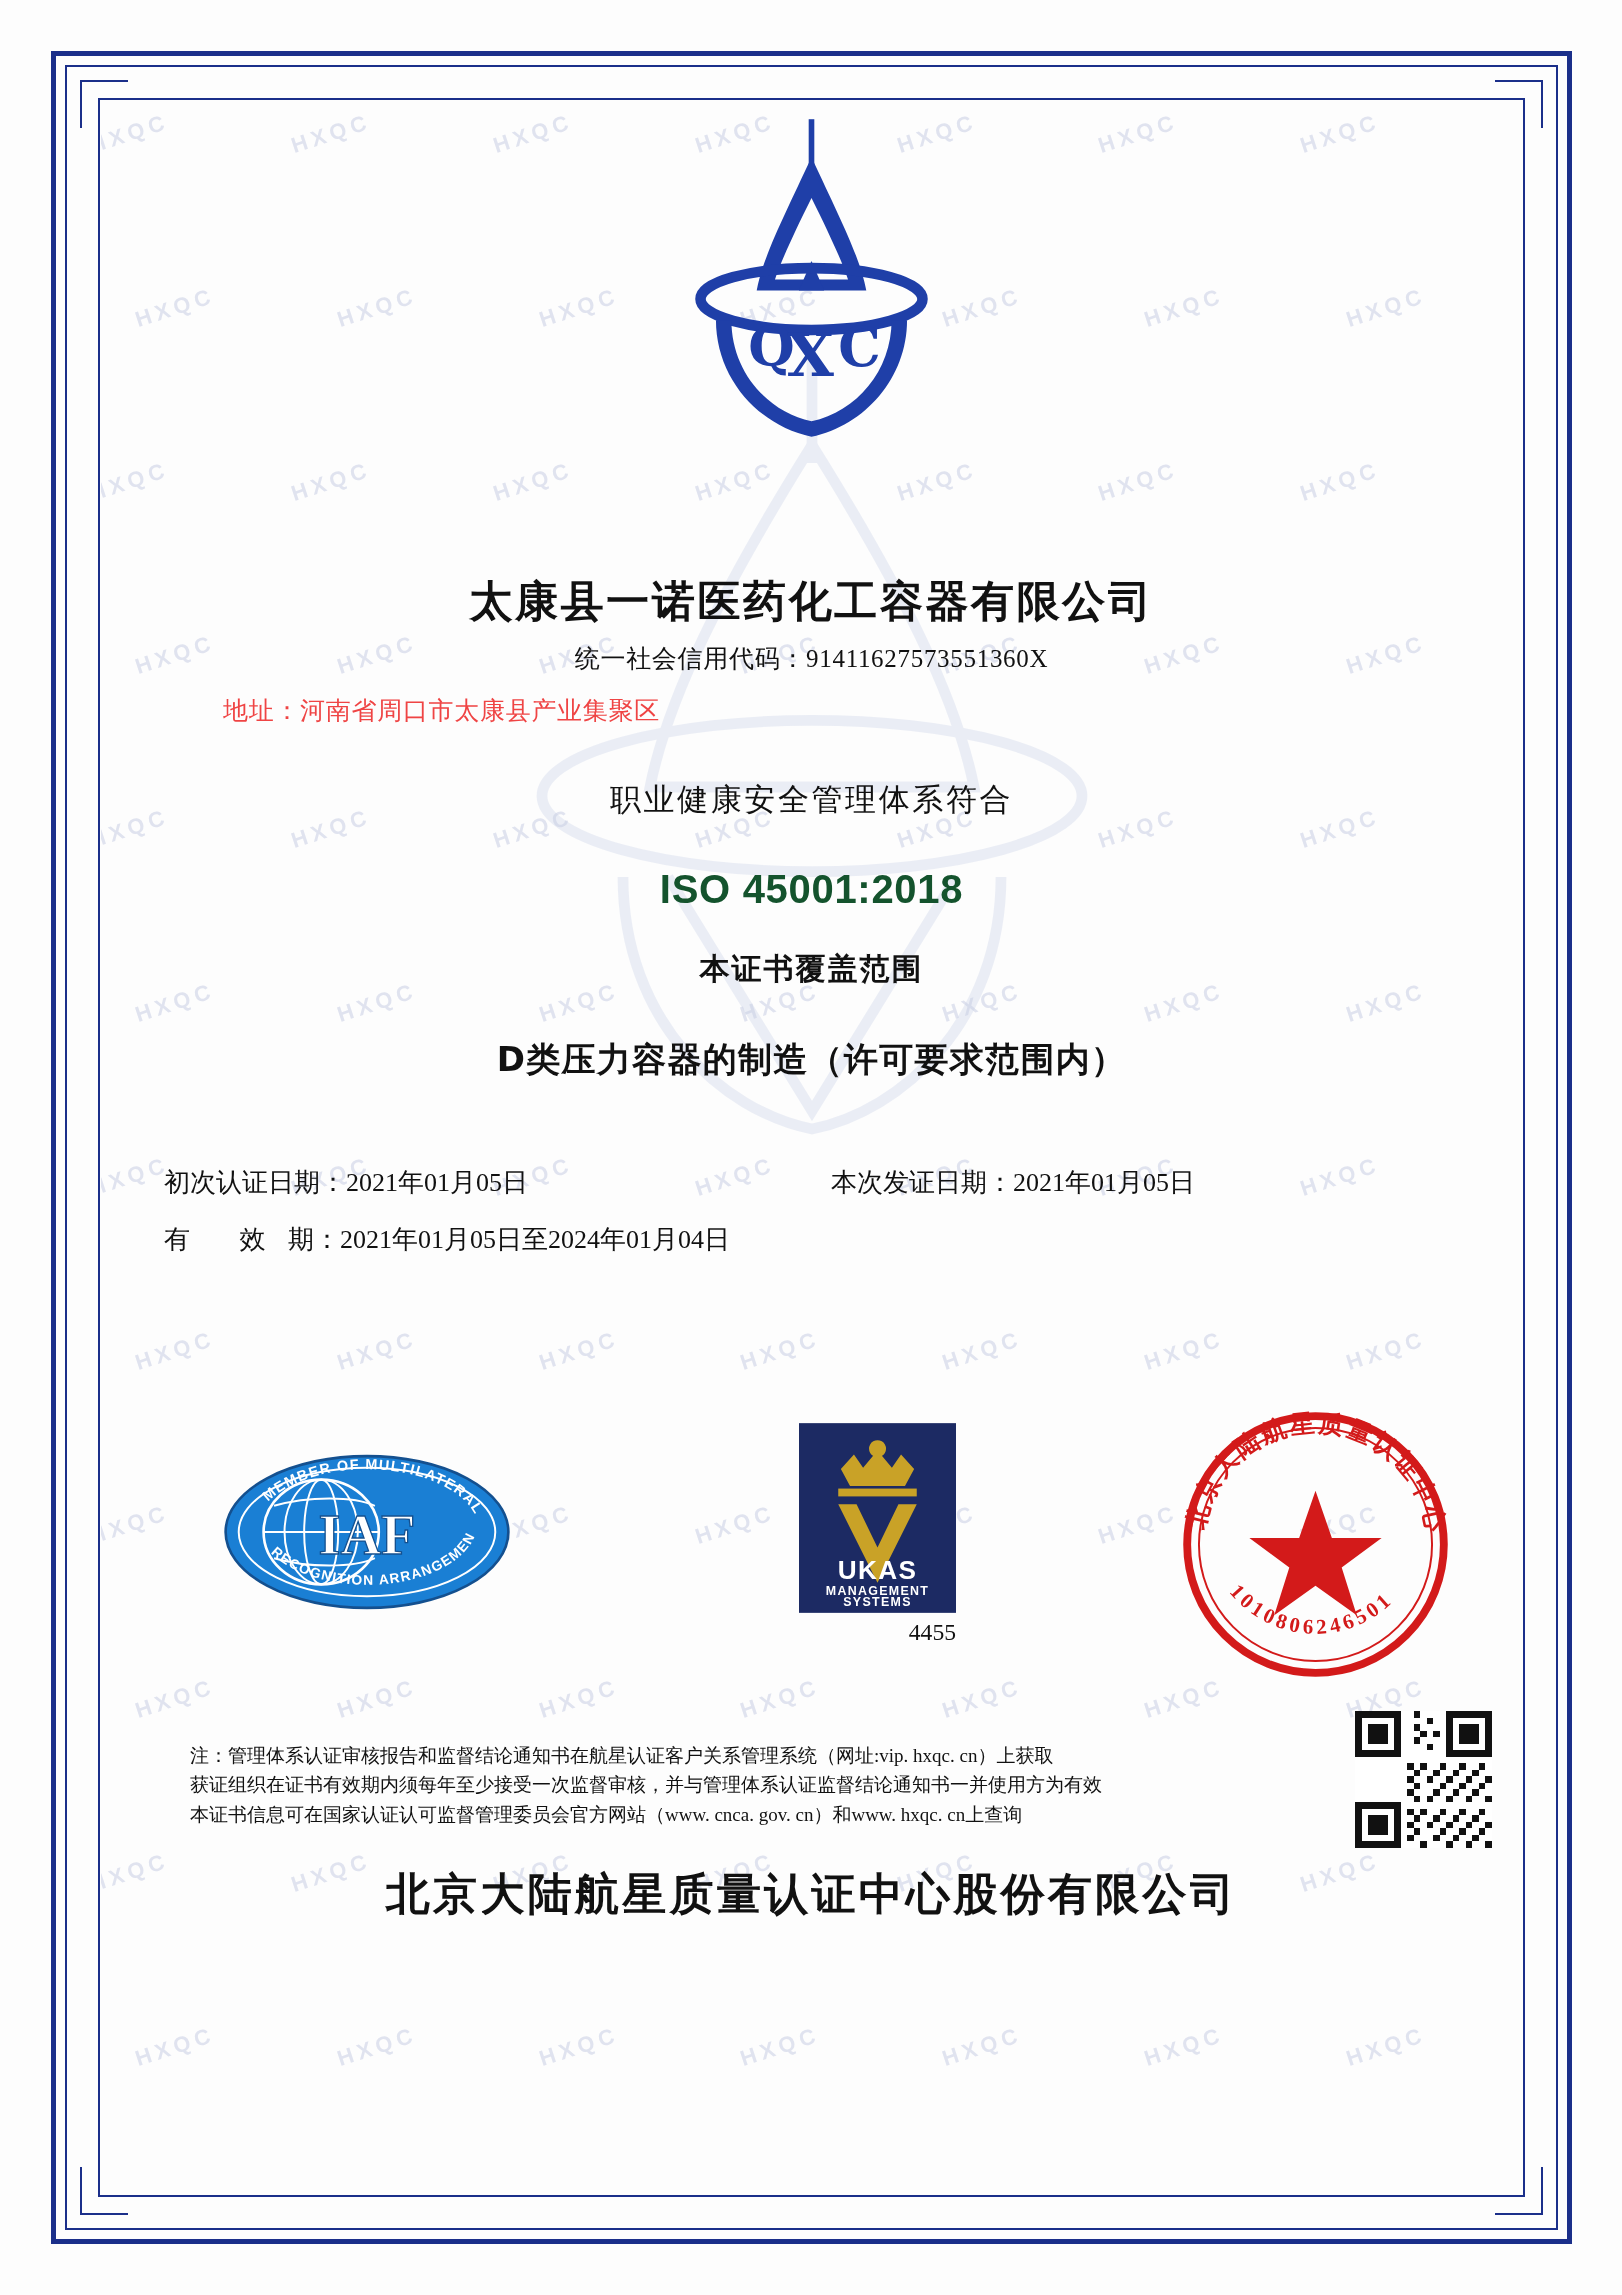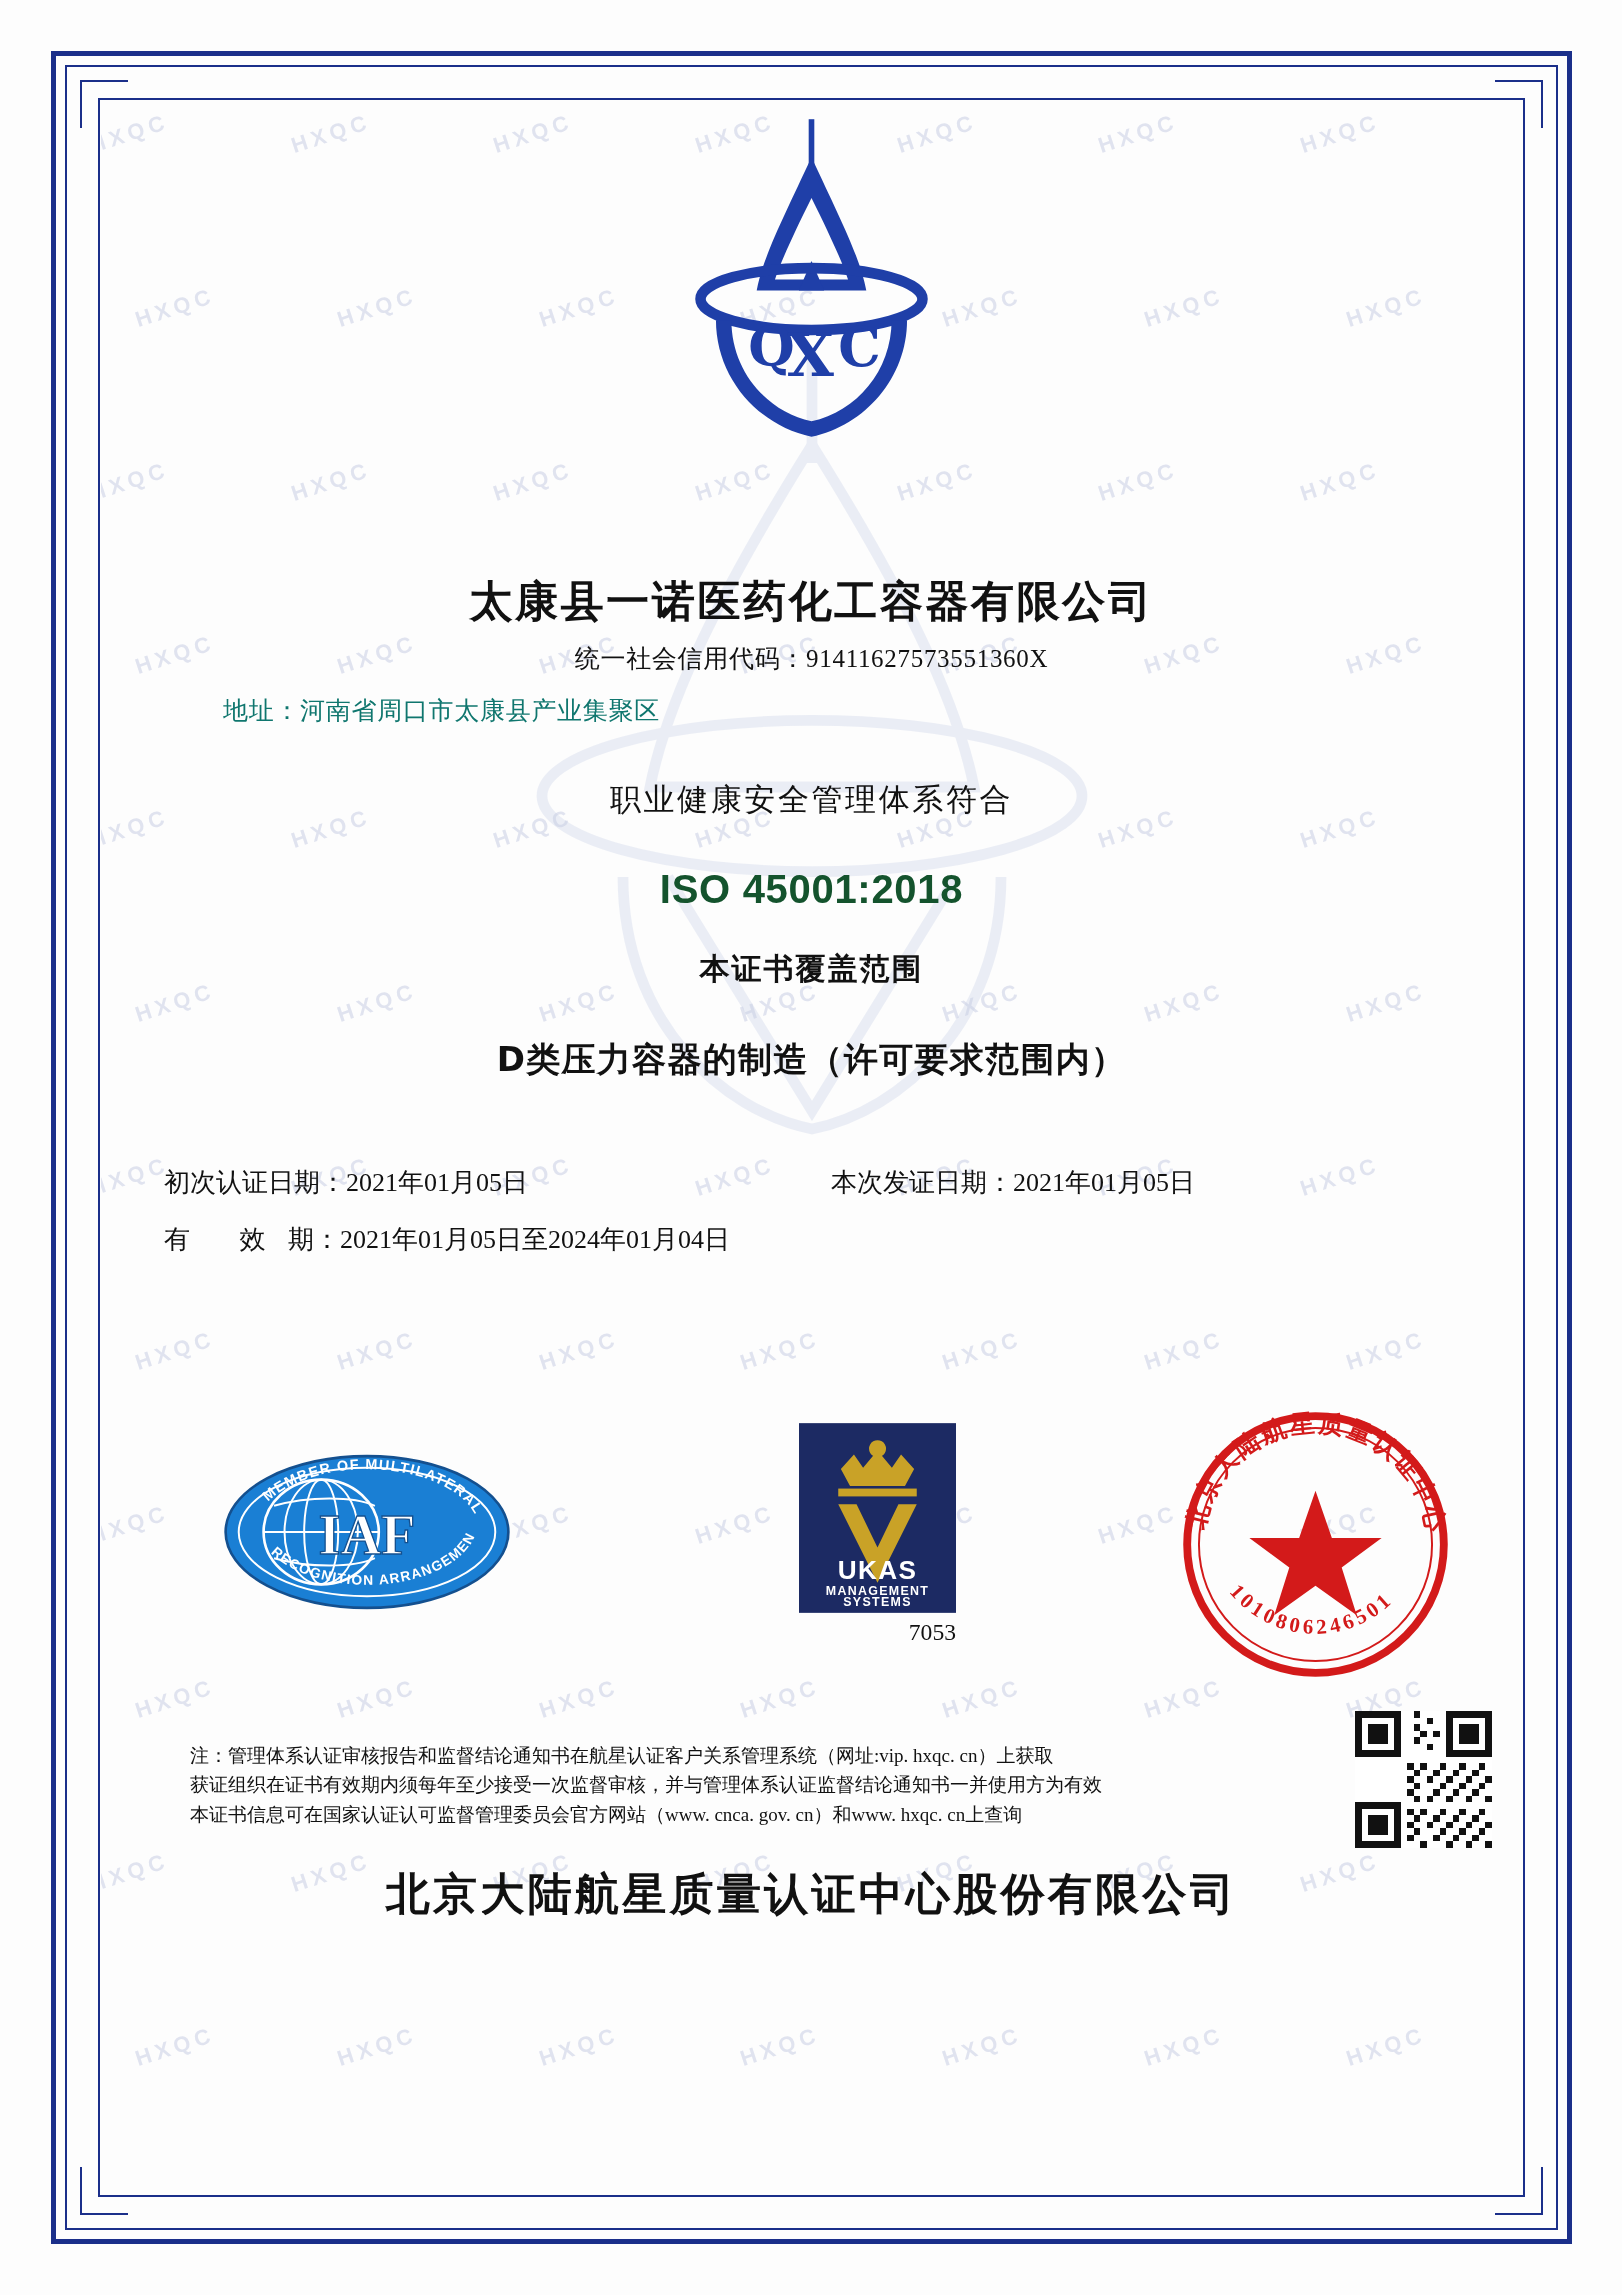--- a/index.html
+++ b/index.html
@@ -136,21 +136,21 @@
     font-size: 25px;
     letter-spacing: 0.7px;
     color: #111;
   }
   .address {
     position: absolute;
     left: 118px;
     top: 589px;
     font-size: 25px;
     letter-spacing: 0.7px;
-    color: #0f766e;
+    color: #ef4444;
   }
   .scheme {
     position: absolute;
     left: 0; right: 0;
     top: 674px;
     text-align: center;
     font-family: "DejaVu Sans", "Liberation Sans", sans-serif;
     font-size: 31px;
     letter-spacing: 2.6px;
     color: #111;
@@ -471,21 +471,21 @@
           <g fill="#c9a227">
             <path d="M120 26 a13 13 0 1 0 0.1 0 Z"></path>
             <path d="M64 70 l20 -22 l14 20 l22 -26 l22 26 l14 -20 l20 22 l-14 26 l-84 0 Z"></path>
             <rect x="60" y="100" width="120" height="12"></rect>
             <path d="M60 124 l60 120 l60 -120 l-28 0 l-32 66 l-32 -66 Z"></path>
           </g>
           <text x="120" y="238" text-anchor="middle" font-family="Liberation Sans, sans-serif" font-size="40" font-weight="bold" fill="#ffffff" letter-spacing="2">UKAS</text>
           <text x="120" y="262" text-anchor="middle" font-family="Liberation Sans, sans-serif" font-size="19" font-weight="bold" fill="#ffffff" letter-spacing="2">MANAGEMENT</text>
           <text x="120" y="280" text-anchor="middle" font-family="Liberation Sans, sans-serif" font-size="19" font-weight="bold" fill="#ffffff" letter-spacing="2">SYSTEMS</text>
         </svg>
-        <div class="ukas-num">7053</div>
+        <div class="ukas-num">4455</div>
       </div>
 
       <div class="seal">
         <svg width="275" height="275" viewBox="0 0 420 420">
           <circle cx="210" cy="210" r="196" fill="none" stroke="#d31a1a" stroke-width="12"></circle>
           <circle cx="210" cy="210" r="178" fill="none" stroke="#d31a1a" stroke-width="3"></circle>
           <path id="sealTop" d="M 38 210 A 172 172 0 0 1 382 210" fill="none"></path>
           <text font-family="DejaVu Sans, sans-serif" font-size="38" font-weight="bold" fill="#d31a1a" letter-spacing="4">
             <textPath href="#sealTop" startOffset="4%">北京大陆航星质量认证中心股份有限公司</textPath>
           </text>

